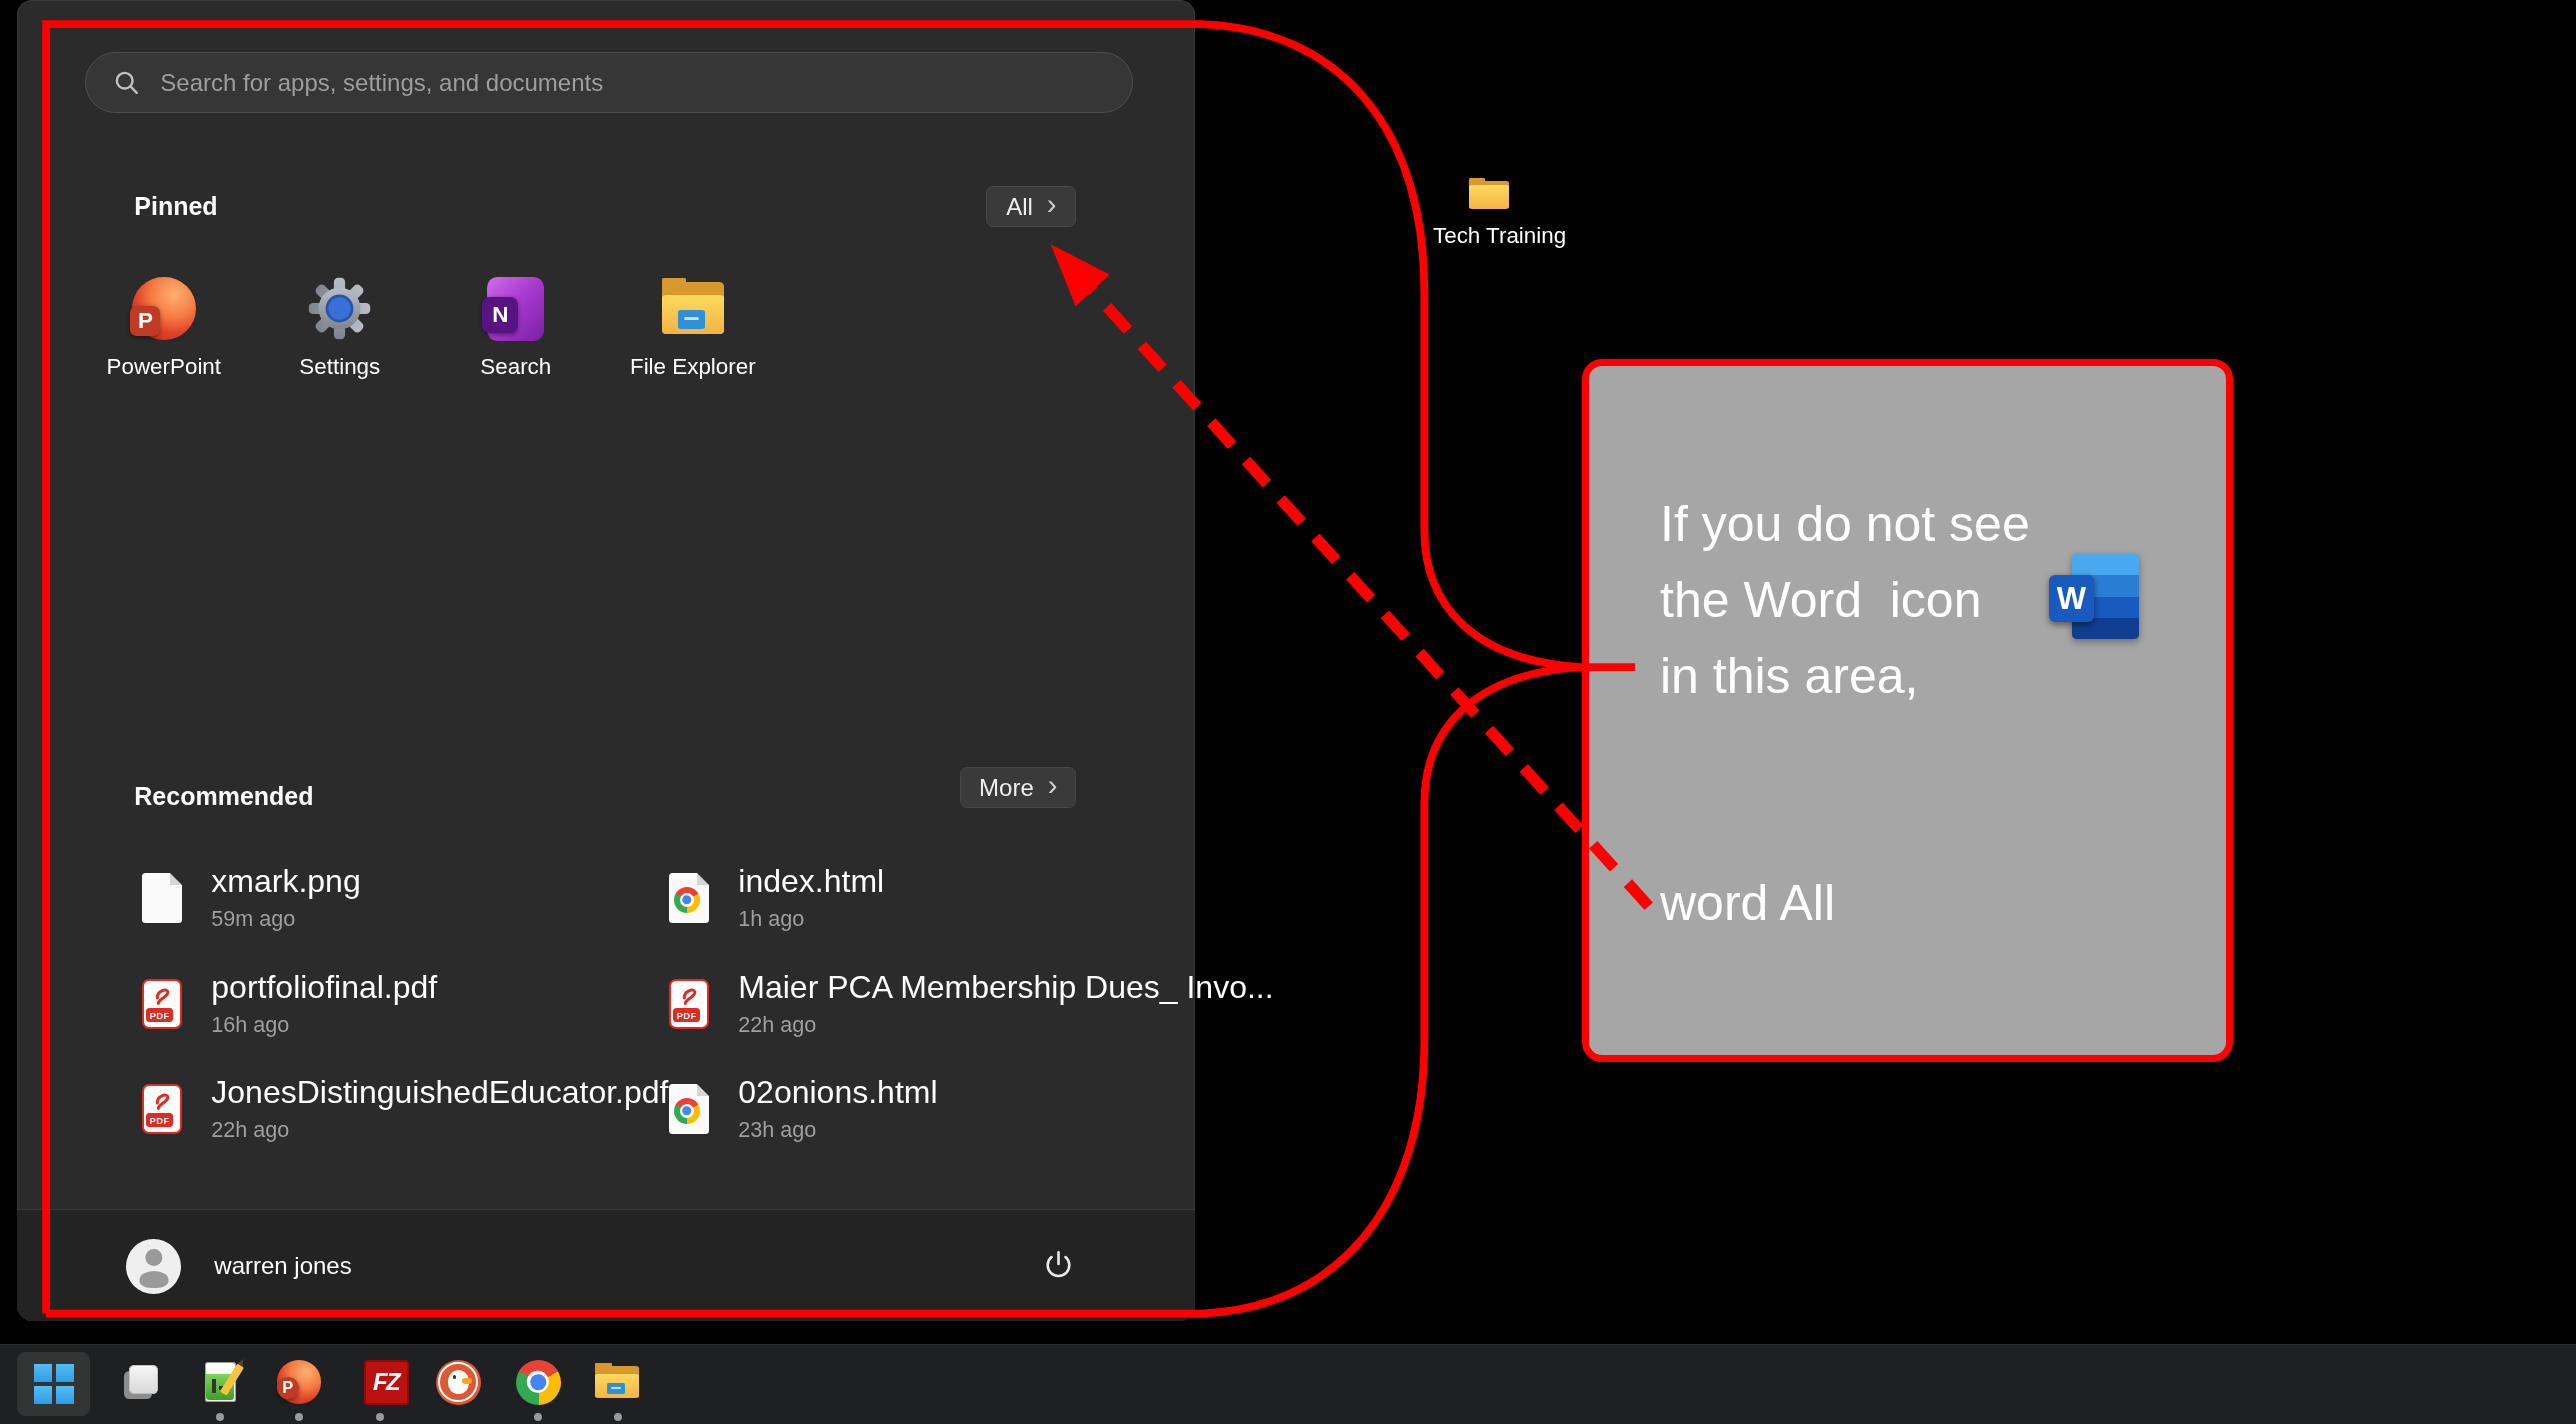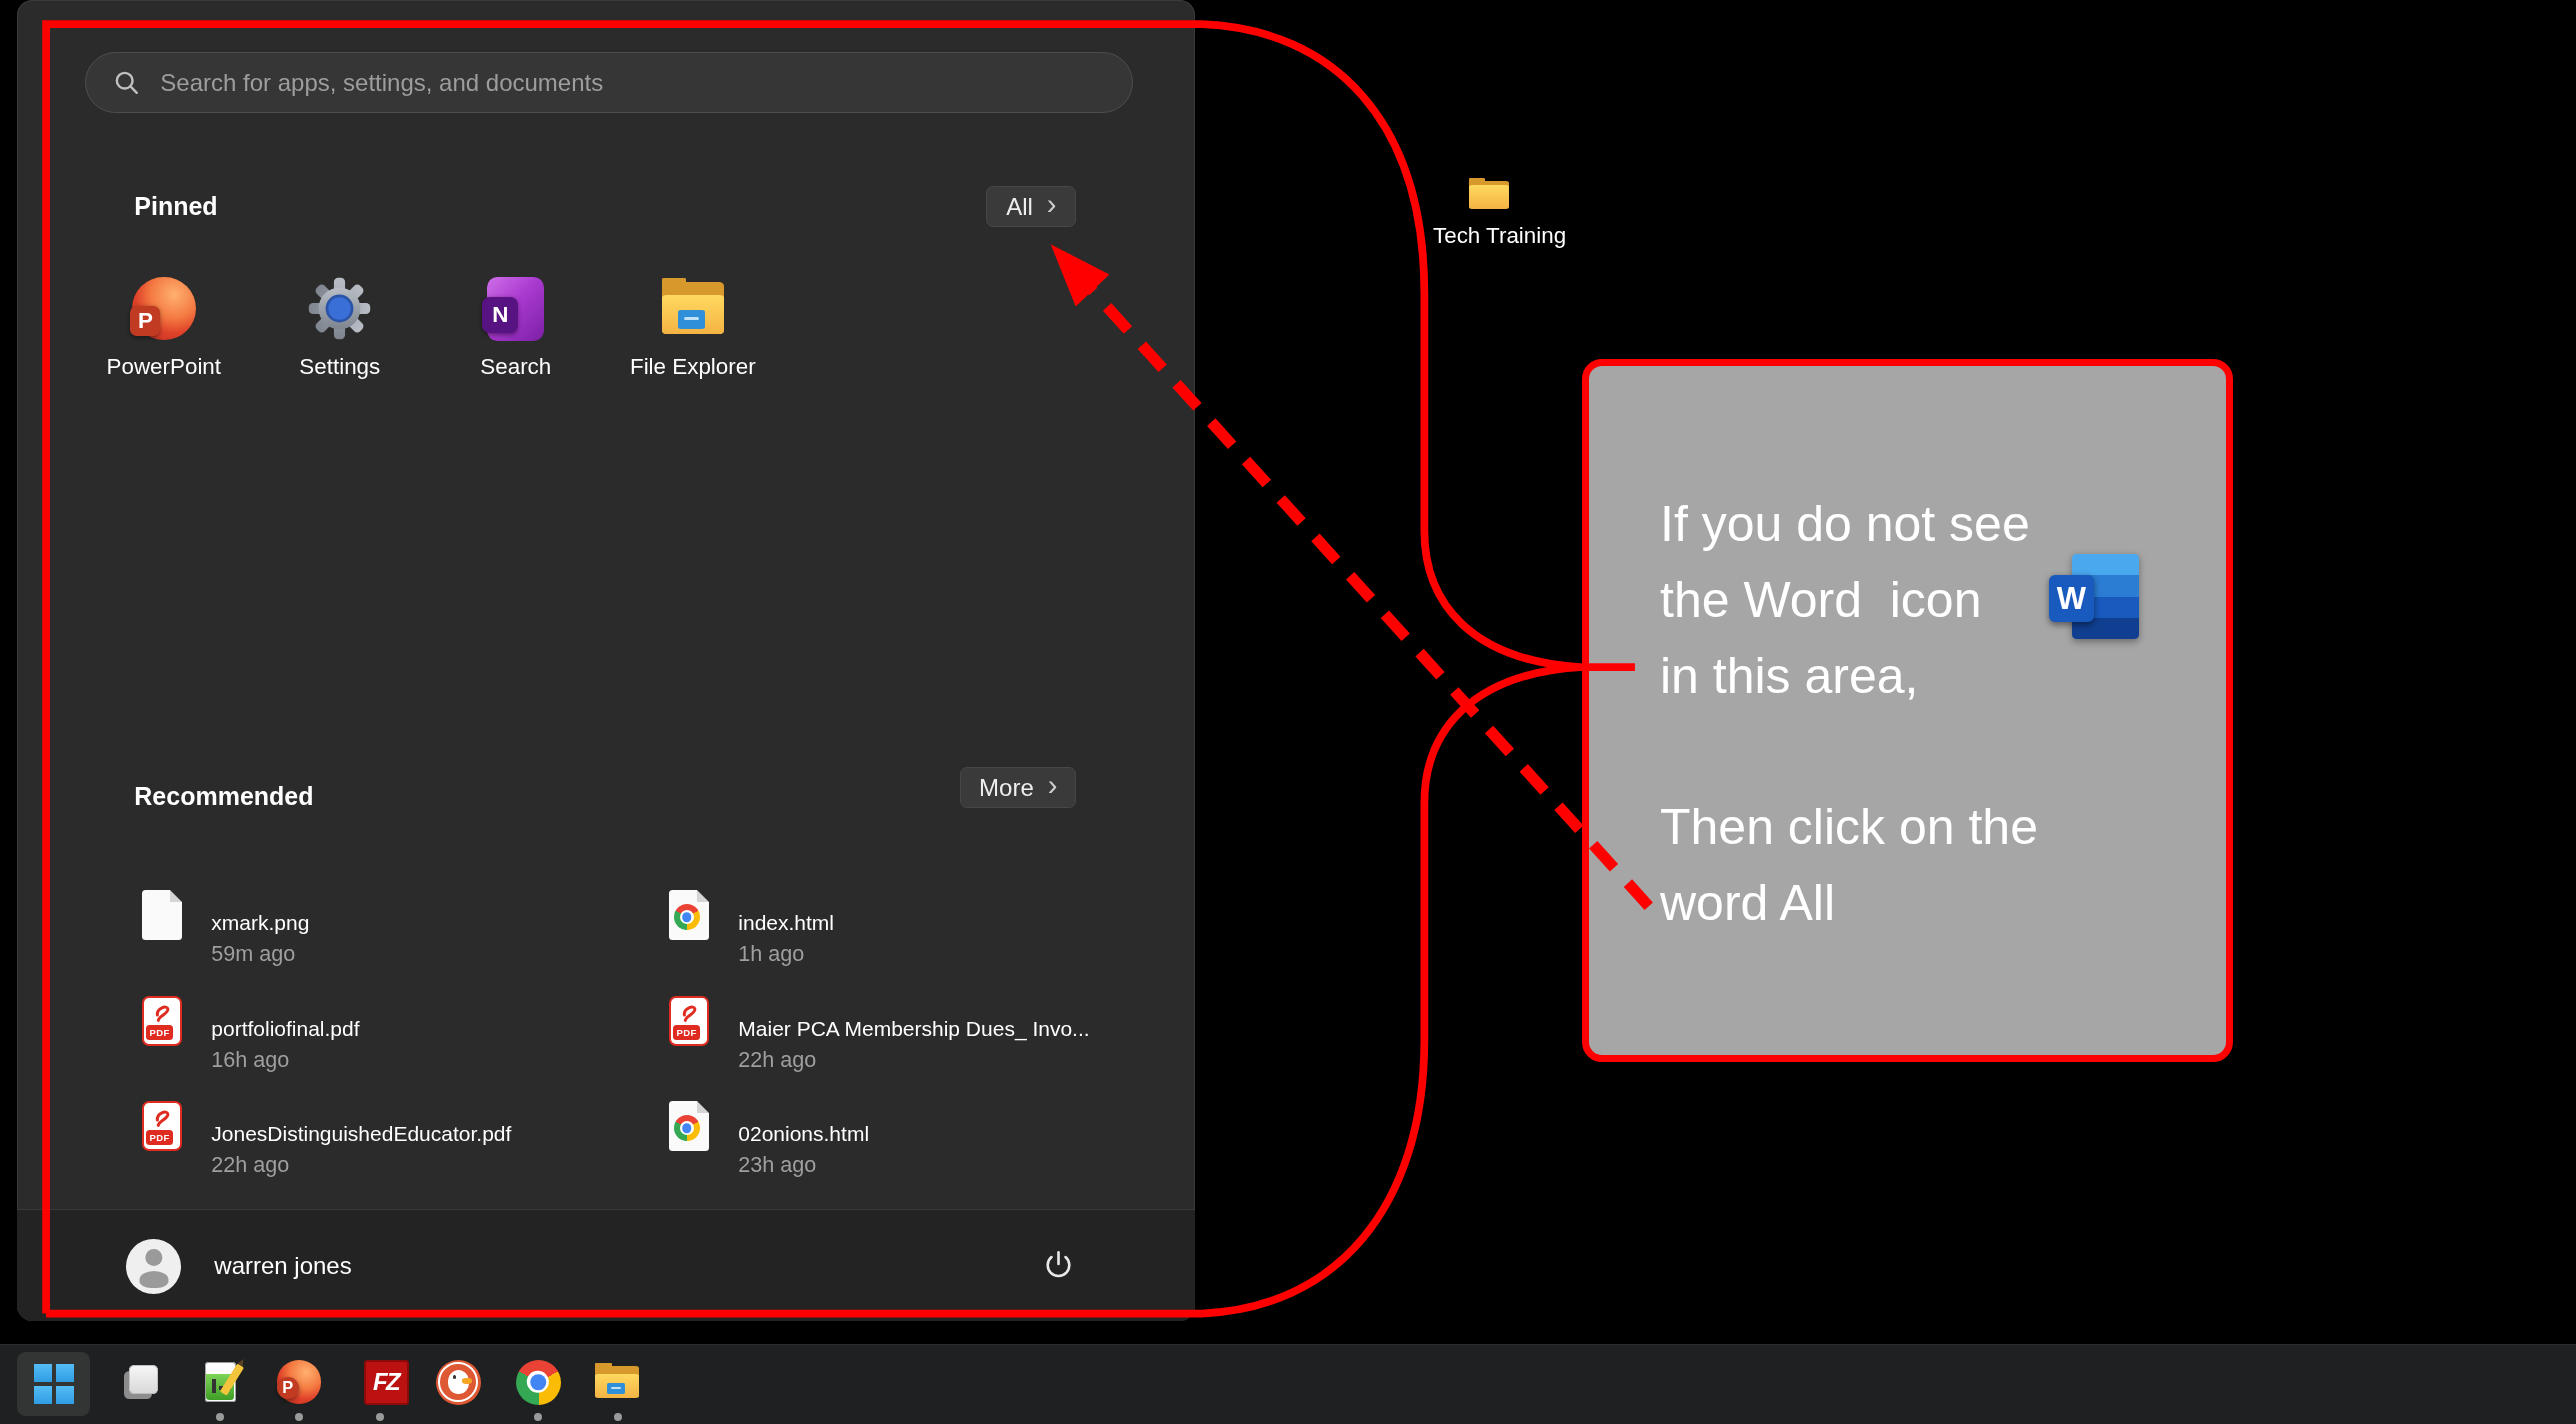--- a/index.html
+++ b/index.html
@@ -52,21 +52,21 @@
     background:#d7992c; }
   .folder .front { position:absolute; left:4%; top:30%; width:92%; height:58%; border-radius:8%;
     background:linear-gradient(180deg,#ffd95f 0%, #f4b343 100%); }
   .folder .slot { position:absolute; left:28%; top:52%; width:40%; height:28%; border-radius:12%;
     background:#2f8fd8; }
   .folder .slot::after { content:""; position:absolute; left:22%; top:38%; width:56%; height:14%;
     background:#bfe2f7; border-radius:3.5px; }
 
   
   .rec-item { position:absolute; display:flex; align-items:center; gap:29px; cursor:pointer; }
-  .rec-text .rtitle { color:#fff; font-size:21px; white-space:nowrap;margin-top:48px; }
+  .rec-text .rtitle { color:#fff; font-size:32px; white-space:nowrap; }
   .rec-text .rtime { color:#9f9f9f; font-size:21.6px; margin-top:6px; }
 
   .fileicon { position:relative; width:40px; height:50px; }
   .page { position:absolute; inset:0; background:#fafafa; border-radius:3.5px; }
   .page .fold { position:absolute; right:0; top:0; width:0; height:0;
     border-left:12px solid #d5d5d5; border-top:12px solid #2b2b2b; }
   .chrome-mini { position:absolute; left:4.3px; top:14px; width:26px; height:26px; border-radius:50%;
     background:conic-gradient(from 300deg, #ea4335 0 120deg, #fbbc05 0 240deg, #34a853 0 360deg); }
   .chrome-mini::before { content:""; position:absolute; left:50%; top:50%; width:14px; height:14px;
     transform:translate(-50%,-50%); background:#fff; border-radius:50%; }
@@ -332,21 +332,20 @@
         <div class="front" style="top:22%; height:68%;"></div>
         </div>
     </div>
     <div class="dlabel">Tech Training</div>
   </div>
 
   <div class="callout">
     <div class="cline" style="top:129px;">If you do not see</div>
     <div class="cline" style="top:205px;">the Word  icon</div>
     <div class="cline" style="top:281px;">in this area,</div>
-    <div class="cline" style="top:432px;">Then click on the</div>
     <div class="cline" style="top:508px;">word All</div>
     <div class="word-icon">
       <div class="word-doc">
           <span class="wb1"></span>
           <span class="wb2"></span>
           <span class="wb3"></span>
           <span class="wb4"></span>
         </div>
       <div class="word-badge">W</div>
     </div>

